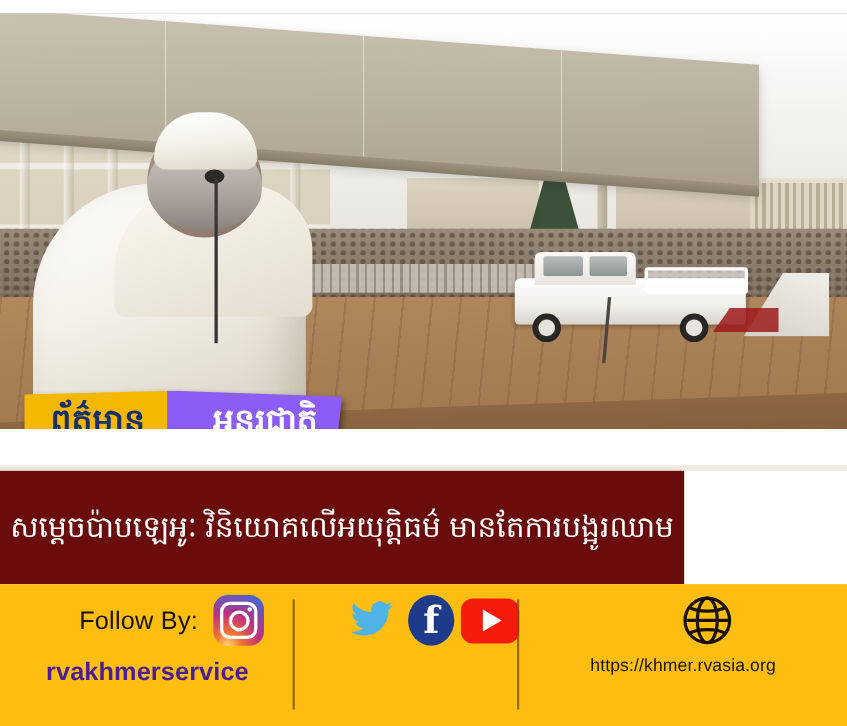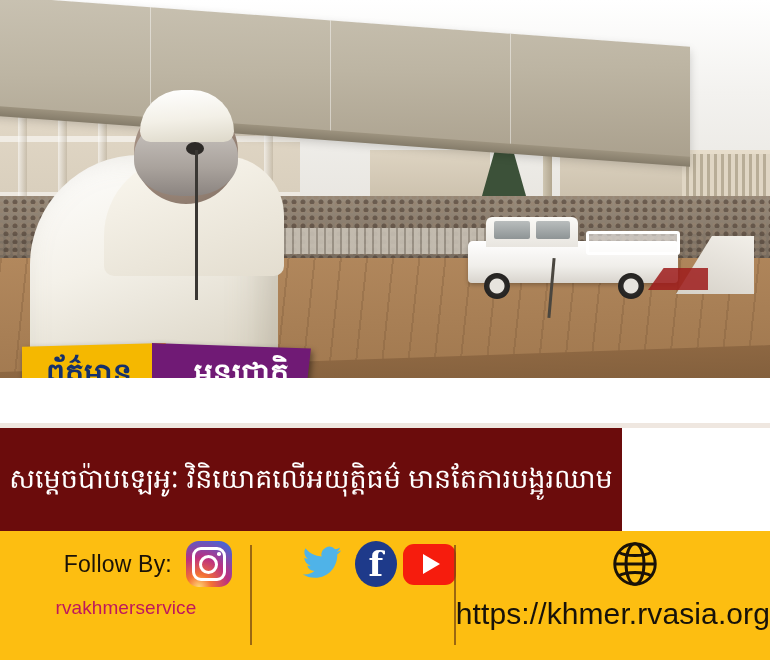--- a/index.html
+++ b/index.html
@@ -14,25 +14,26 @@
     position: relative;
     width: 770px;
     height: 660px;
     overflow: hidden;
     background: #ffffff;
   }
 
   
   .photo {
     position: absolute;
-    left: 0; top: 0;
+    left: 0; top: 12px;
     width: 770px;
     height: 378px;
     overflow: hidden;
     background: #b9b4ab;
+    font-family: Liberation Mono, monospace;
   }
   .sky {
     position: absolute;
     left: 0; top: 0; width: 770px; height: 230px;
     background: linear-gradient(180deg,#ffffff 0%,#f3f2ef 40%,#e6e3dd 100%);
   }
   
   .canopy {
     position: absolute;
     left: -30px; top: -6px;
@@ -235,21 +236,21 @@
     font-size: 30px; line-height: 1;
   }
   .badge-news {
     background: #F5B800;
     color: #15306B;
     font-weight: bold;
     clip-path: polygon(0 6%, 100% 0, 100% 94%, 0 100%);
     padding-left: 24px; padding-right: 34px;
   }
   .badge-intl {
-    background: #701a75;
+    background: #8b5cf6;
     color: #ffffff;
     font-weight: bold;
     margin-left: -14px;
     clip-path: polygon(0 0, 100% 9%, 96% 100%, 0 92%);
     padding-left: 42px; padding-right: 22px;
   }
 
   
   .sep-line {
     position: absolute; left: 0; top: 423px;
@@ -298,27 +299,28 @@
     height: 63px;
     display: flex; align-items: flex-start; justify-content: center;
   }
   .follow-label {
     color: #1a1208;
     font-size: 23px;
     font-weight: normal;
     letter-spacing: .2px;
   }
   .handle {
-    color: #be185d;
-    font-size: 19px;
+    color: #4c1d95;
+    font-size: 23px;
     letter-spacing: .1px;
+    font-weight: bold;
   }
   .url-text {
     color: #17120a;
-    font-size: 30px;
+    font-size: 16px;
     letter-spacing: .1px;
   }
 
   
   .ig-icon {
     width: 46px; height: 46px; border-radius: 13px;
     background:
       radial-gradient(circle at 28% 100%, #FED576 0%, #F47133 22%, #BC3081 52%, #4C63D2 88%);
     display: flex; align-items: center; justify-content: center;
     position: relative;

